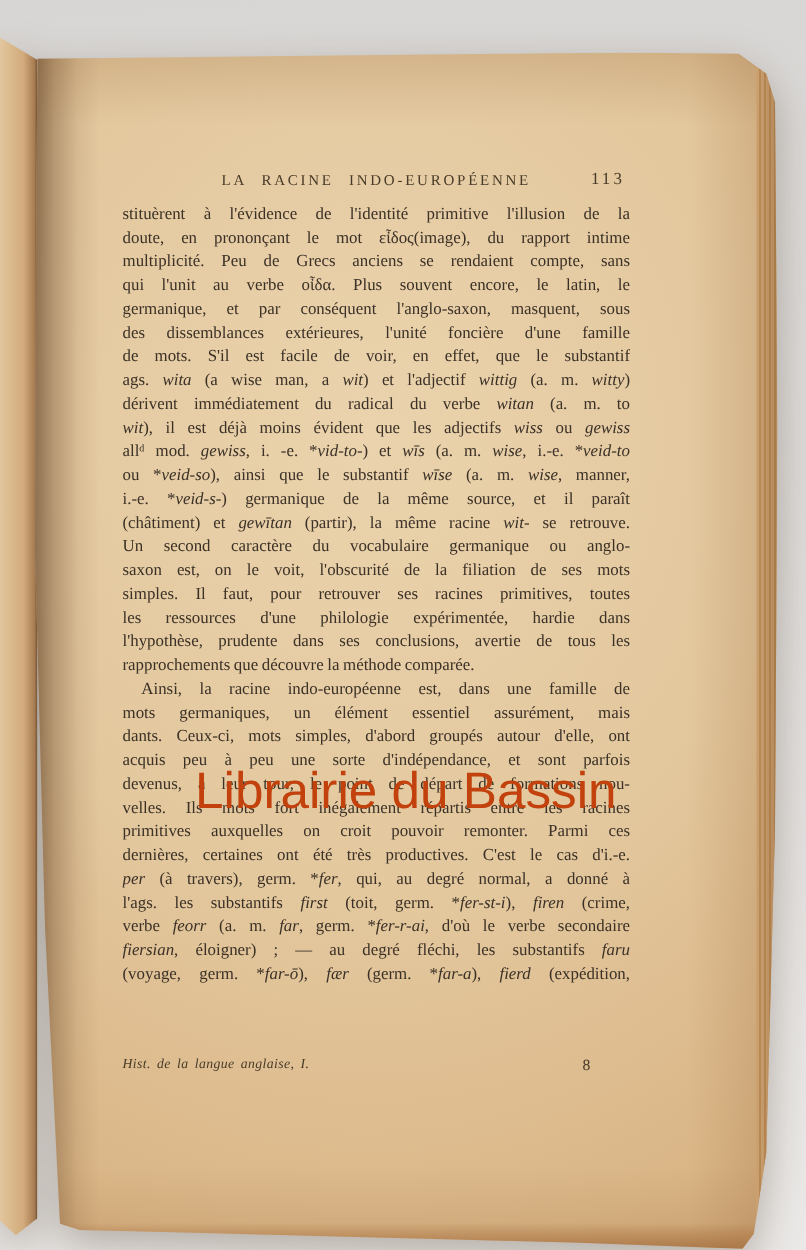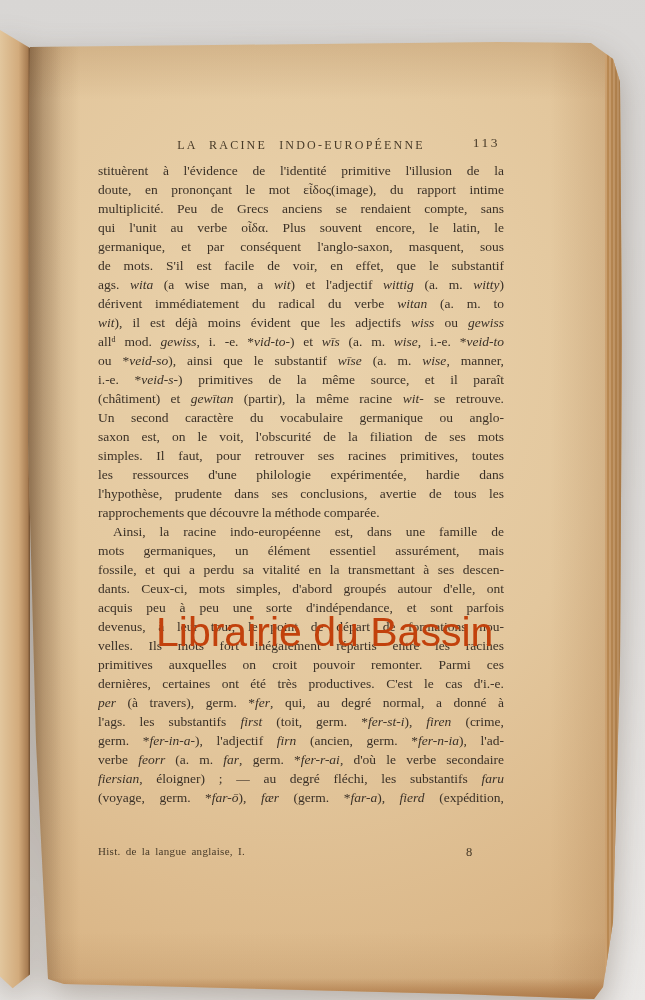--- a/index.html
+++ b/index.html
@@ -50,21 +50,21 @@
   .page-number{position:absolute;right:4px;top:0;font-size:13.5px;letter-spacing:2.5px;}
   .body-text{
     position:absolute;left:70px;top:119px;width:406px;
     color:#3b3127;font-size:13.5px;line-height:19px;word-spacing:-0.5px;
   }
   .line{text-align:justify;text-align-last:justify;height:19px;overflow:hidden;}
   .line.flush{text-align-last:left;}
   .line.indent{text-indent:15px;font-family:Liberation Serif, serif;}
   .line .it{font-style:italic;}
   .page-footer{position:absolute;left:70px;top:799px;width:406px;height:18px;color:#473a28;}
-  .footer-citation{font-size:11px;letter-spacing:.3px;word-spacing:2px;}
+  .footer-citation{font-style:italic;font-size:11px;letter-spacing:.3px;word-spacing:2px;}
   .signature-number{position:absolute;left:368px;top:4px;font-size:12.5px;font-style:normal;}
   .watermark{
     position:absolute;left:156px;top:612px;
     font-family:"Liberation Sans","DejaVu Sans",sans-serif;
     font-size:41px;line-height:1;letter-spacing:0;white-space:nowrap;z-index:5;
   }
 </style>
 </head>
 <body>
 
@@ -77,46 +77,45 @@
     <div class="page-header">
       <span class="running-title">LA RACINE INDO-EUROPÉENNE</span>
       <span class="page-number">113</span>
     </div>
     <div class="body-text">
         <div class="line"><span>stituèrent à l'évidence de l'identité primitive l'illusion de la</span></div>
         <div class="line"><span>doute, en prononçant le mot εἶδος(image), du rapport intime</span></div>
         <div class="line"><span>multiplicité. Peu de Grecs anciens se rendaient compte, sans</span></div>
         <div class="line"><span>qui l'unit au verbe οἶδα. Plus souvent encore, le latin, le</span></div>
         <div class="line"><span>germanique, et par conséquent l'anglo-saxon, masquent, sous</span></div>
+        <div class="line"><span>des dissemblances extérieures, l'unité foncière d'une famille</span></div>
         <div class="line"><span>de mots. S'il est facile de voir, en effet, que le substantif</span></div>
         <div class="line"><span>ags. </span><span class="it">wita</span><span> (a wise man, a </span><span class="it">wit</span><span>) et l'adjectif </span><span class="it">wittig</span><span> (a. m. </span><span class="it">witty</span><span>)</span></div>
         <div class="line"><span>dérivent immédiatement du radical du verbe </span><span class="it">witan</span><span> (a. m. to</span></div>
         <div class="line"><span class="it">wit</span><span>), il est déjà moins évident que les adjectifs </span><span class="it">wiss</span><span> ou </span><span class="it">gewiss</span></div>
         <div class="line"><span>allᵈ mod. </span><span class="it">gewiss</span><span>, i. -e. *</span><span class="it">vid-to-</span><span>) et </span><span class="it">wīs</span><span> (a. m. </span><span class="it">wise</span><span>, i.-e. *</span><span class="it">veid-to</span></div>
         <div class="line"><span>ou *</span><span class="it">veid-so</span><span>), ainsi que le substantif </span><span class="it">wīse</span><span> (a. m. </span><span class="it">wise</span><span>, manner,</span></div>
-        <div class="line"><span>i.-e. *</span><span class="it">veid-s-</span><span>) primitives de la même source, et il paraît</span></div>
+        <div class="line"><span>i.-e. *</span><span class="it">veid-s-</span><span>) germanique de la même source, et il paraît</span></div>
         <div class="line"><span>(châtiment) et </span><span class="it">gewītan</span><span> (partir), la même racine </span><span class="it">wit-</span><span> se retrouve.</span></div>
         <div class="line"><span>Un second caractère du vocabulaire germanique ou anglo-</span></div>
         <div class="line"><span>saxon est, on le voit, l'obscurité de la filiation de ses mots</span></div>
         <div class="line"><span>simples. Il faut, pour retrouver ses racines primitives, toutes</span></div>
         <div class="line"><span>les ressources d'une philologie expérimentée, hardie dans</span></div>
         <div class="line"><span>l'hypothèse, prudente dans ses conclusions, avertie de tous les</span></div>
         <div class="line flush"><span>rapprochements que découvre la méthode comparée.</span></div>
         <div class="line indent"><span>Ainsi, la racine indo-européenne est, dans une famille de</span></div>
         <div class="line"><span>mots germaniques, un élément essentiel assurément, mais</span></div>
-        <div class="line"><span>fossile, et qui a perdu sa vitalité en la transmettant à ses descen-</span></div>
         <div class="line"><span>dants. Ceux-ci, mots simples, d'abord groupés autour d'elle, ont</span></div>
         <div class="line"><span>acquis peu à peu une sorte d'indépendance, et sont parfois</span></div>
         <div class="line"><span>devenus, à leur tour, le point de départ de formations nou-</span></div>
         <div class="line"><span>velles. Ils mots fort inégalement répartis entre les racines</span></div>
         <div class="line"><span>primitives auxquelles on croit pouvoir remonter. Parmi ces</span></div>
         <div class="line"><span>dernières, certaines ont été très productives. C'est le cas d'i.-e.</span></div>
         <div class="line"><span class="it">per</span><span> (à travers), germ. *</span><span class="it">fer</span><span>, qui, au degré normal, a donné à</span></div>
         <div class="line"><span>l'ags. les substantifs </span><span class="it">first</span><span> (toit, germ. *</span><span class="it">fer-st-i</span><span>), </span><span class="it">firen</span><span> (crime,</span></div>
-        <div class="line"><span>germ. *</span><span class="it">fer-in-a-</span><span>), l'adjectif </span><span class="it">firn</span><span> (ancien, germ. *</span><span class="it">fer-n-ia</span><span>), l'ad-</span></div>
         <div class="line"><span>verbe </span><span class="it">feorr</span><span> (a. m. </span><span class="it">far</span><span>, germ. *</span><span class="it">fer-r-ai</span><span>, d'où le verbe secondaire</span></div>
         <div class="line"><span class="it">fiersian</span><span>, éloigner) ; — au degré fléchi, les substantifs </span><span class="it">faru</span></div>
         <div class="line"><span>(voyage, germ. *</span><span class="it">far-ō</span><span>), </span><span class="it">fær</span><span> (germ. *</span><span class="it">far-a</span><span>), </span><span class="it">fierd</span><span> (expédition,</span></div>
       </div>
     <div class="page-footer">
       <span class="footer-citation">Hist. de la langue anglaise, I.</span>
       <span class="signature-number">8</span>
     </div>
   </div>
 </div>

